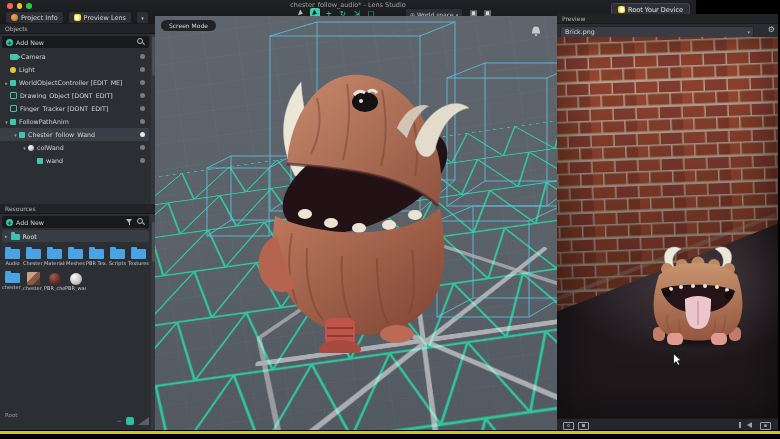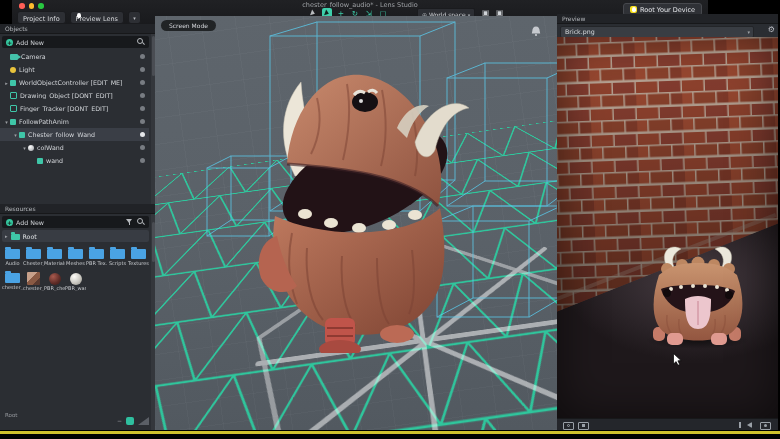--- a/index.html
+++ b/index.html
@@ -1,27 +1,27 @@
 <!DOCTYPE html>
 <html><head>
 <meta charset="utf-8">
 <style>
   html,body{margin:0;padding:0;background:#000;}
   .stage{position:relative;width:780px;height:439px;background:#000;overflow:hidden;
          font-family:"DejaVu Sans",sans-serif;-webkit-font-smoothing:antialiased;}
   
-  .topbar{position:absolute;left:12px;top:0;width:696px;height:24px;
+  .topbar{position:absolute;left:0;top:0;width:696px;height:24px;
           background:linear-gradient(#202124,#191a1d);border-bottom:1px solid #0c0d0e;z-index:1;}
   .title{position:absolute;left:0;top:1px;width:100%;text-align:center;font-size:6.5px;color:#9da0a4;}
   .lights{position:absolute;left:7px;top:3px;display:flex;gap:4px;}
   .light{width:5.5px;height:5.5px;border-radius:50%;}
   .l-red{background:#ff5f57}.l-yellow{background:#febc2e}.l-green{background:#28c840}
   .tb-left{position:absolute;left:5px;top:11px;display:flex;gap:4px;align-items:center;}
-  .tb-btn{display:flex;gap:3px;height:11px;padding:0 5px;background:#2d2f34;
-          border:1px solid #1a1b1e;border-radius:3px;font-size:6.5px;color:#d6d8db;flex-direction:column;}
+  .tb-btn{display:flex;align-items:center;gap:3px;height:11px;padding:0 5px;background:#2d2f34;
+          border:1px solid #1a1b1e;border-radius:3px;font-size:6.5px;color:#d6d8db;}
   .proj-ico{width:7px;height:7px;border-radius:50%;background:radial-gradient(circle at 35% 35%,#f0a95c,#c06a2c);}
   .snap-ico{width:7px;height:7px;border-radius:2px;background:#f7e01c;position:relative;}
   .snap-ico::after{content:"";position:absolute;left:1.5px;top:1px;width:4px;height:4.5px;
           background:#fff;border-radius:50% 50% 40% 40%;}
   .tb-dd{width:11px;height:11px;background:#2d2f34;border:1px solid #1a1b1e;border-radius:3px;
          color:#b9bcc0;font-size:5px;display:flex;align-items:center;justify-content:center;}
   .tools{position:absolute;left:296px;top:8px;display:flex;gap:4px;align-items:center;}
   .tool{width:10px;height:10px;display:flex;align-items:center;justify-content:center;
         color:#3ecfab;font-size:7.5px;}
   .tool-ptr{width:0;height:0;border-left:4px solid #b9bcbf;border-top:3px solid transparent;

